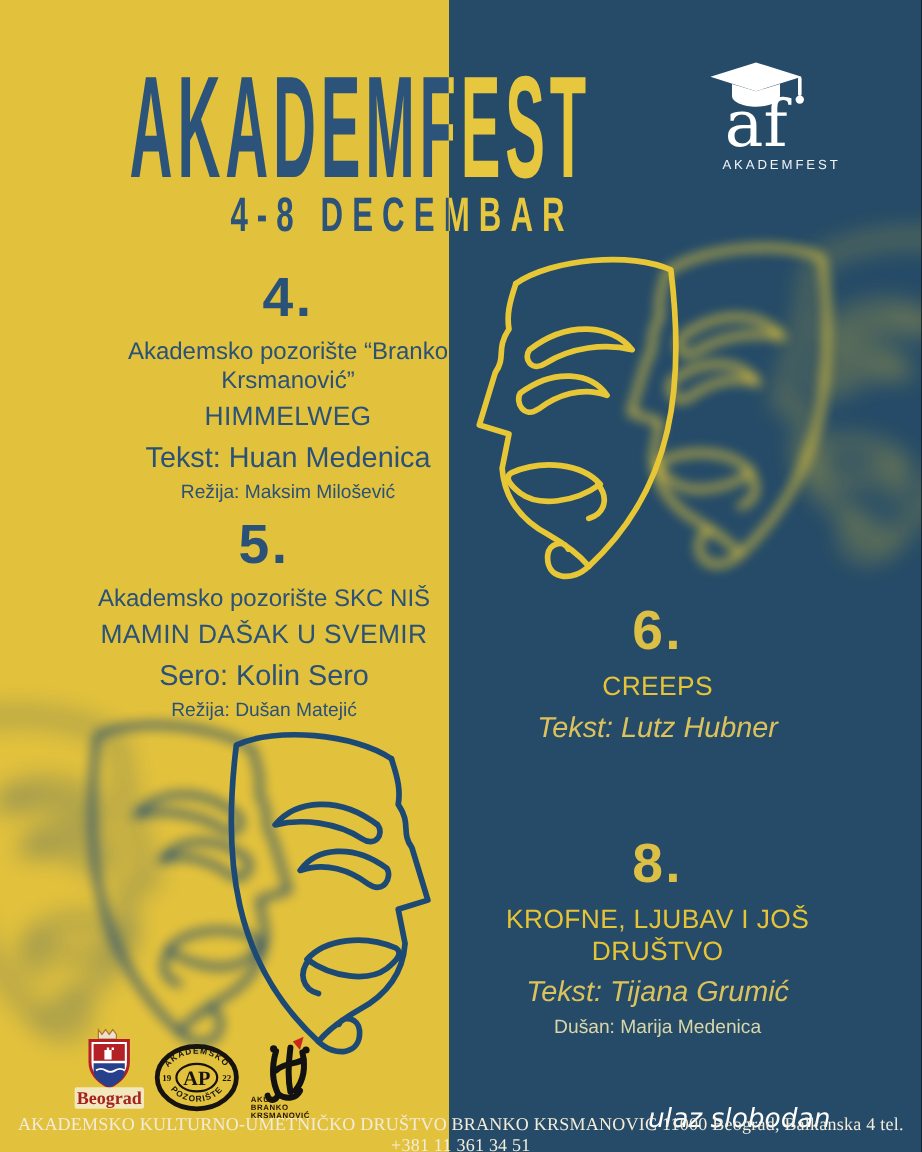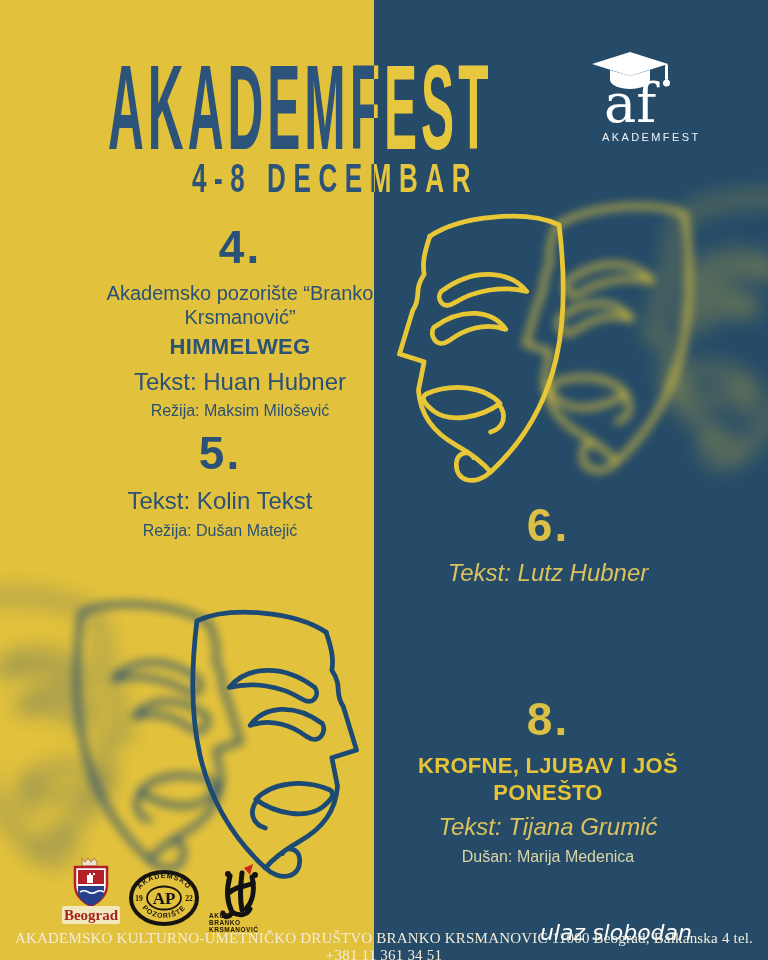--- a/index.html
+++ b/index.html
@@ -34,21 +34,21 @@
   .mask-tr{left:382px;top:196px;width:386px;height:310px;color:#e8c737;}
   .mask-bl{left:0;top:590px;width:400px;height:310px;color:#1c4a74;}
   .mask-svg{position:absolute;width:200px;height:285px;}
   .flip{transform:scaleX(-1);}
   .blur1{filter:blur(5px);opacity:.95;}
   .blur2{filter:blur(11px);opacity:.85;}
   
   .event{position:absolute;text-align:center;line-height:1.2;}
   .ev-num{font-size:46px;font-weight:bold;letter-spacing:2px;margin-bottom:6px;}
   .ev-org{font-size:20px;margin-bottom:5px;}
-  .ev-title{font-size:22px;font-weight:bold;letter-spacing:.3px;margin-bottom:7px;}
+  .ev-title{font-size:22px;font-weight:normal;letter-spacing:.3px;margin-bottom:7px;}
   .ev-tekst{font-size:24px;margin-bottom:5px;}
   .ev-rezija{font-size:16px;}
   .on-yellow .ev-num,.on-yellow .ev-org,.on-yellow .ev-tekst,.on-yellow .ev-rezija{color:#2a5177;}
   .on-yellow .ev-title{color:#2b5277;}
   .on-blue .ev-num{color:#dcbf45;}
   .on-blue .ev-org{color:#d9bd55;}
   .on-blue .ev-title{color:#e6c436;}
   .on-blue .ev-tekst{color:#dcc25c;font-style:italic;}
   .on-blue .ev-rezija{color:#d9d6a8;}
   
@@ -128,38 +128,41 @@
       <circle cx="80.5" cy="37" r="3.5"></circle>
     </g>
     <text x="18" y="76" font-family="DejaVu Serif, serif" font-size="54" fill="#ffffff">af</text>
     <text x="16" y="95" font-family="Liberation Sans, sans-serif" font-size="11" letter-spacing="2.4" fill="#f2f4f7">AKADEMFEST</text>
   </svg>
 
   <section class="event on-yellow" style="left:62px;top:220px;width:356px">
     <div class="ev-num">4.</div>
     <div class="ev-org">Akademsko pozorište “Branko Krsmanović”</div>
     <div class="ev-title">HIMMELWEG</div>
-    <div class="ev-tekst">Tekst: Huan Hubner</div>
+    <div class="ev-tekst">Tekst: Huan Medenica</div>
     <div class="ev-rezija">Režija: Maksim Milošević</div>
   </section>
 
   <section class="event on-yellow" style="left:42px;top:426px;width:356px">
     <div class="ev-num">5.</div>
-    <div class="ev-tekst">Tekst: Kolin Tekst</div>
+    <div class="ev-org">Akademsko pozorište SKC NIŠ</div>
+    <div class="ev-title">MAMIN DAŠAK U SVEMIR</div>
+    <div class="ev-tekst">Sero: Kolin Sero</div>
     <div class="ev-rezija">Režija: Dušan Matejić</div>
   </section>
 
   <section class="event on-blue" style="left:368px;top:498px;width:360px">
     <div class="ev-num">6.</div>
+    <div class="ev-title">CREEPS</div>
     <div class="ev-tekst">Tekst: Lutz Hubner</div>
   </section>
 
   <section class="event on-blue" style="left:368px;top:692px;width:360px">
     <div class="ev-num">8.</div>
-    <div class="ev-title">KROFNE, LJUBAV I JOŠ PONEŠTO</div>
+    <div class="ev-title">KROFNE, LJUBAV I JOŠ DRUŠTVO</div>
     <div class="ev-tekst">Tekst: Tijana Grumić</div>
     <div class="ev-rezija">Dušan: Marija Medenica</div>
   </section>
 
   <div class="logos">
 
     <svg width="58" height="72" viewBox="0 0 58 72">
       <g>
         <path d="M20,2 l3,4 3,-4 3,4 3,-4 3,4 v4 h-15 z" fill="#e9e2cf" stroke="#b3762a" stroke-width="1"></path>
         <path d="M13,11 h32 v18 c0,11 -8,17 -16,21 c-8,-4 -16,-10 -16,-21 z" fill="#ffffff" stroke="#b32025" stroke-width="2.5"></path>

